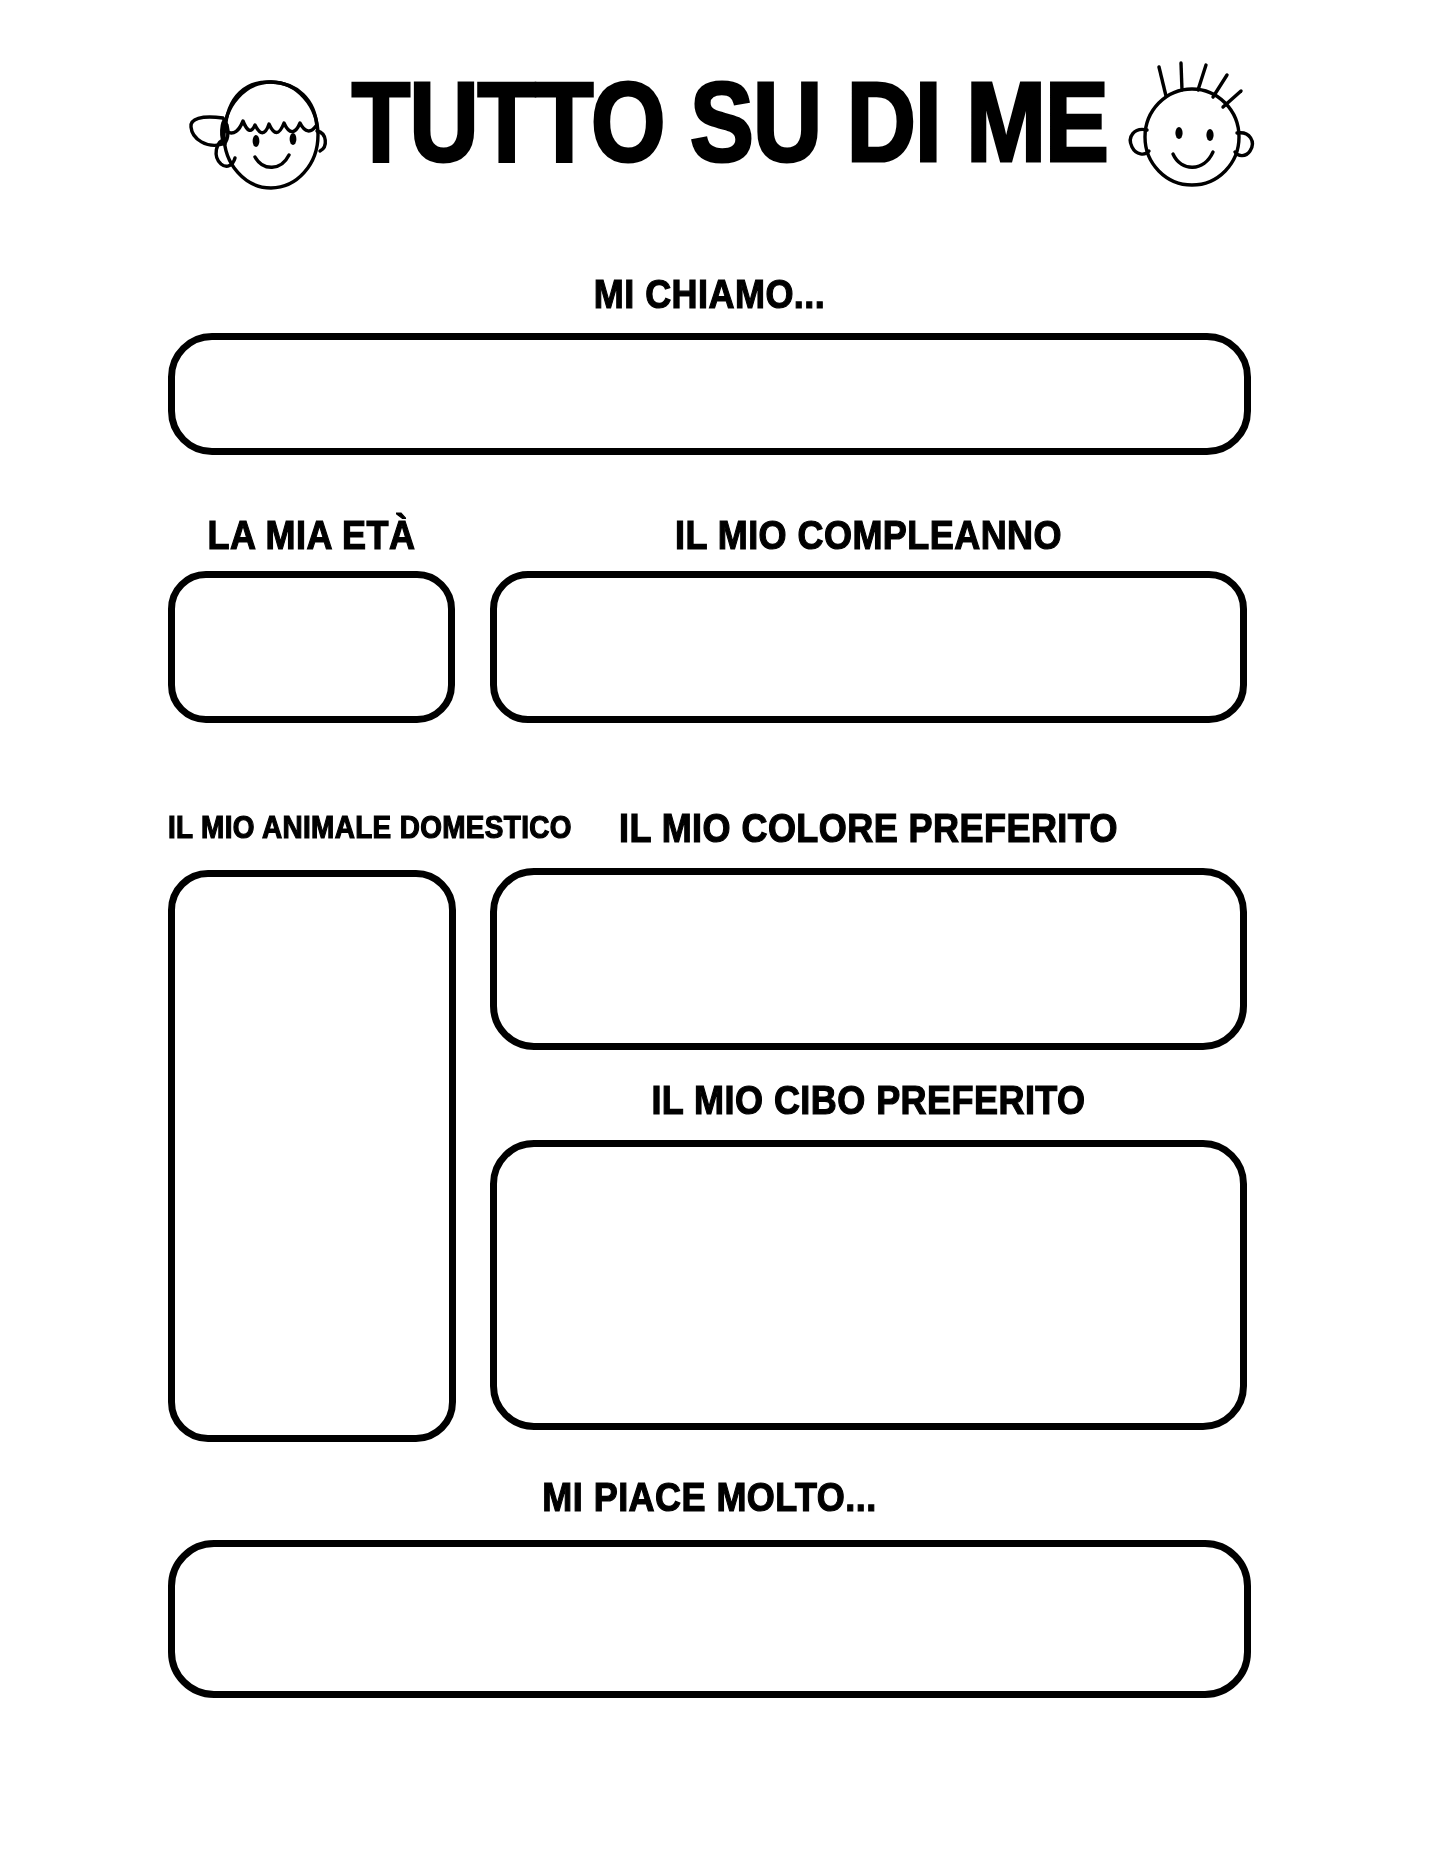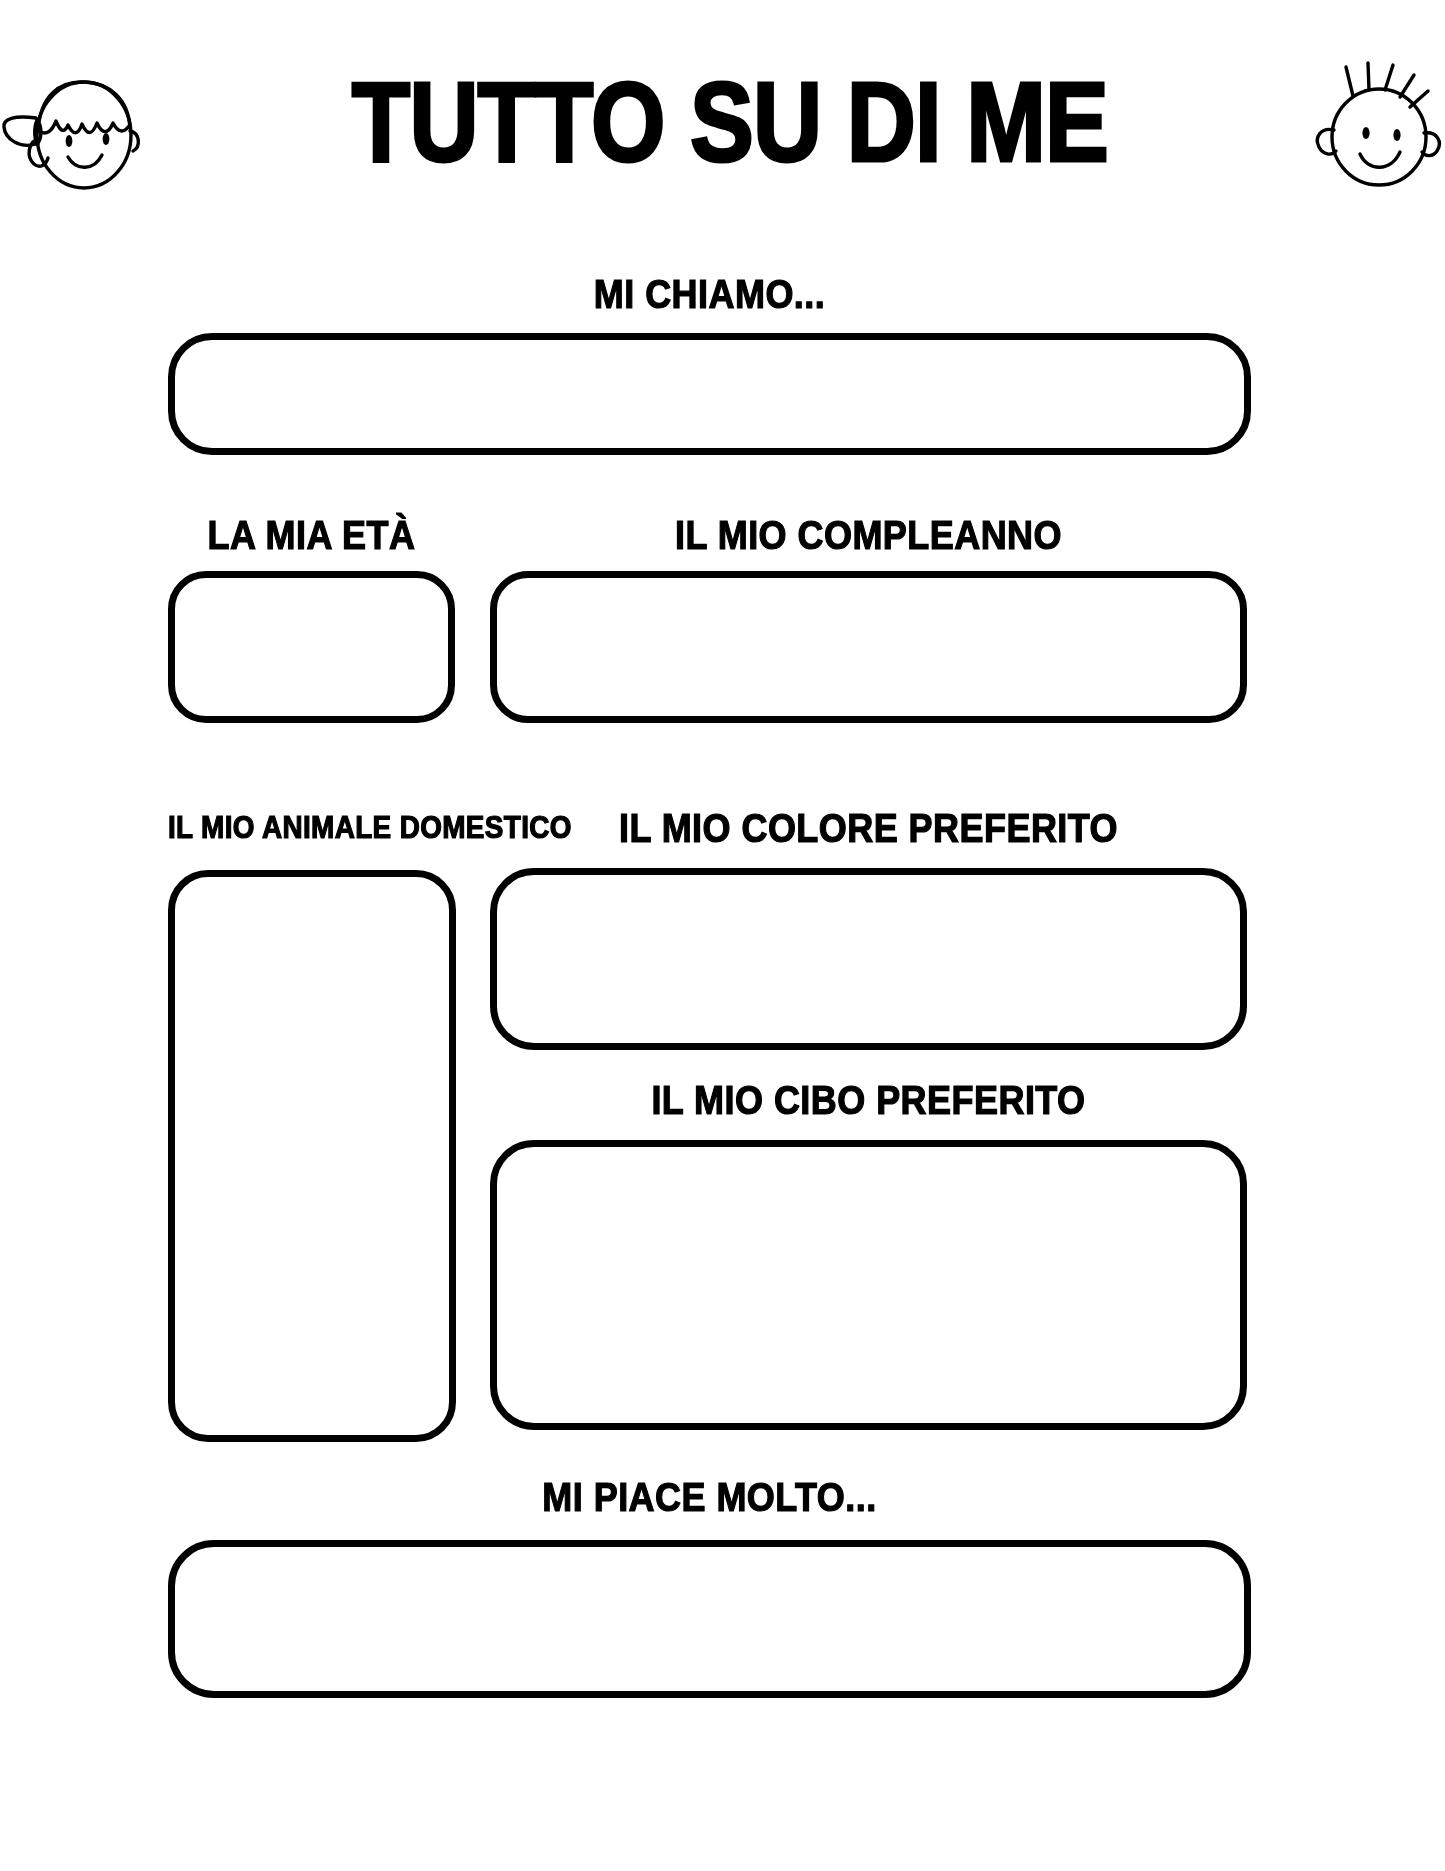--- a/index.html
+++ b/index.html
@@ -24,21 +24,21 @@
 
   
   .title-row {
     position: absolute;
     left: 0;
     top: 52px;
     width: 1445px;
     height: 140px;
     display: flex;
     align-items: center;
-    justify-content: space-between;
+    justify-content: center;
     gap: 0px;
   }
 
   .face {
     display: block;
     flex: 0 0 auto;
   }
   .face-girl { width: 148px; height: 132px; margin-right: -16px; margin-top: 10px; }
   .face-boy  { width: 132px; height: 134px; margin-left: -14px; margin-top: 4px; }
 

